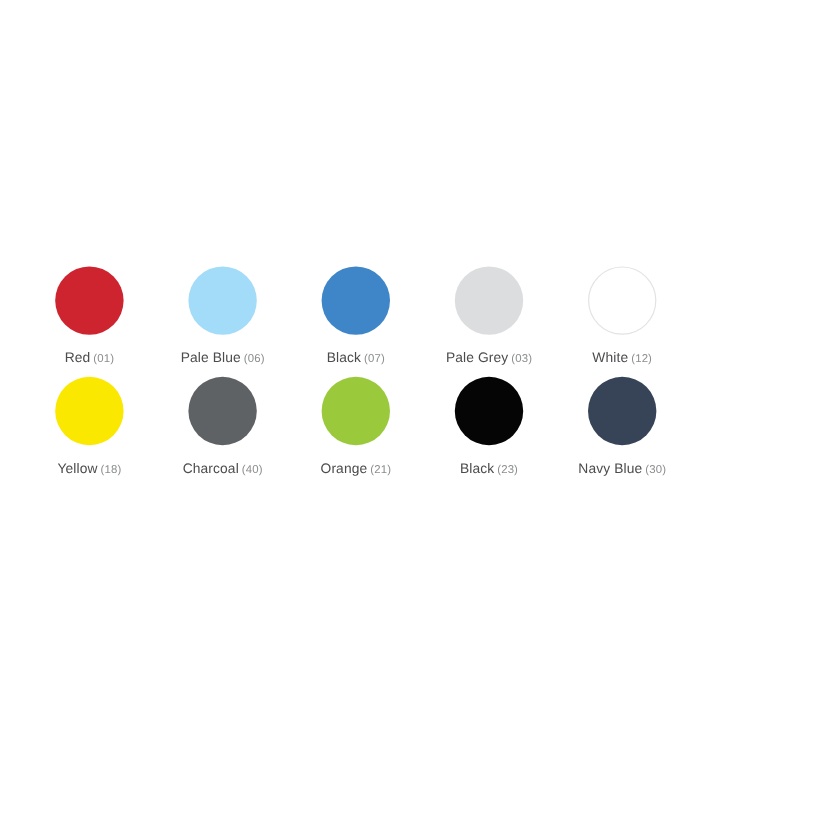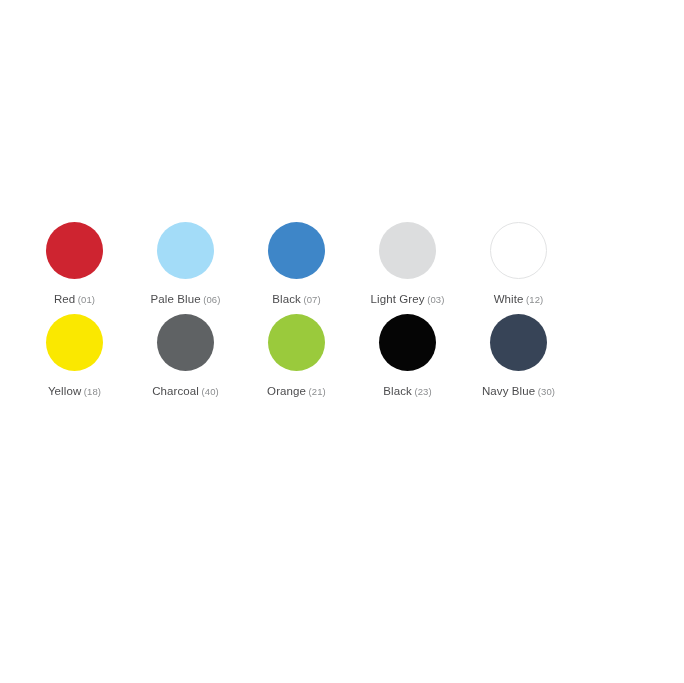--- a/index.html
+++ b/index.html
@@ -85,21 +85,21 @@
         <div class="swatch-cell">
           <div class="swatch-circle" style="background: rgb(163, 220, 248);"></div>
           <div class="swatch-label"><span class="swatch-name">Pale Blue</span><span class="swatch-code">(06)</span></div>
         </div>
         <div class="swatch-cell">
           <div class="swatch-circle" style="background: rgb(62, 134, 200);"></div>
           <div class="swatch-label"><span class="swatch-name">Black</span><span class="swatch-code">(07)</span></div>
         </div>
         <div class="swatch-cell">
           <div class="swatch-circle" style="background: rgb(220, 221, 222);"></div>
-          <div class="swatch-label"><span class="swatch-name">Light Grey</span><span class="swatch-code">(03)</span></div>
+          <div class="swatch-label"><span class="swatch-name">Pale Grey</span><span class="swatch-code">(03)</span></div>
         </div>
         <div class="swatch-cell">
           <div class="swatch-circle" style="background: rgb(255, 255, 255); border: 1px solid rgb(226, 227, 228);"></div>
           <div class="swatch-label"><span class="swatch-name">White</span><span class="swatch-code">(12)</span></div>
         </div>
       </div>
       <div class="swatch-row">
         <div class="swatch-cell">
           <div class="swatch-circle" style="background: rgb(250, 232, 0);"></div>
           <div class="swatch-label"><span class="swatch-name">Yellow</span><span class="swatch-code">(18)</span></div>

